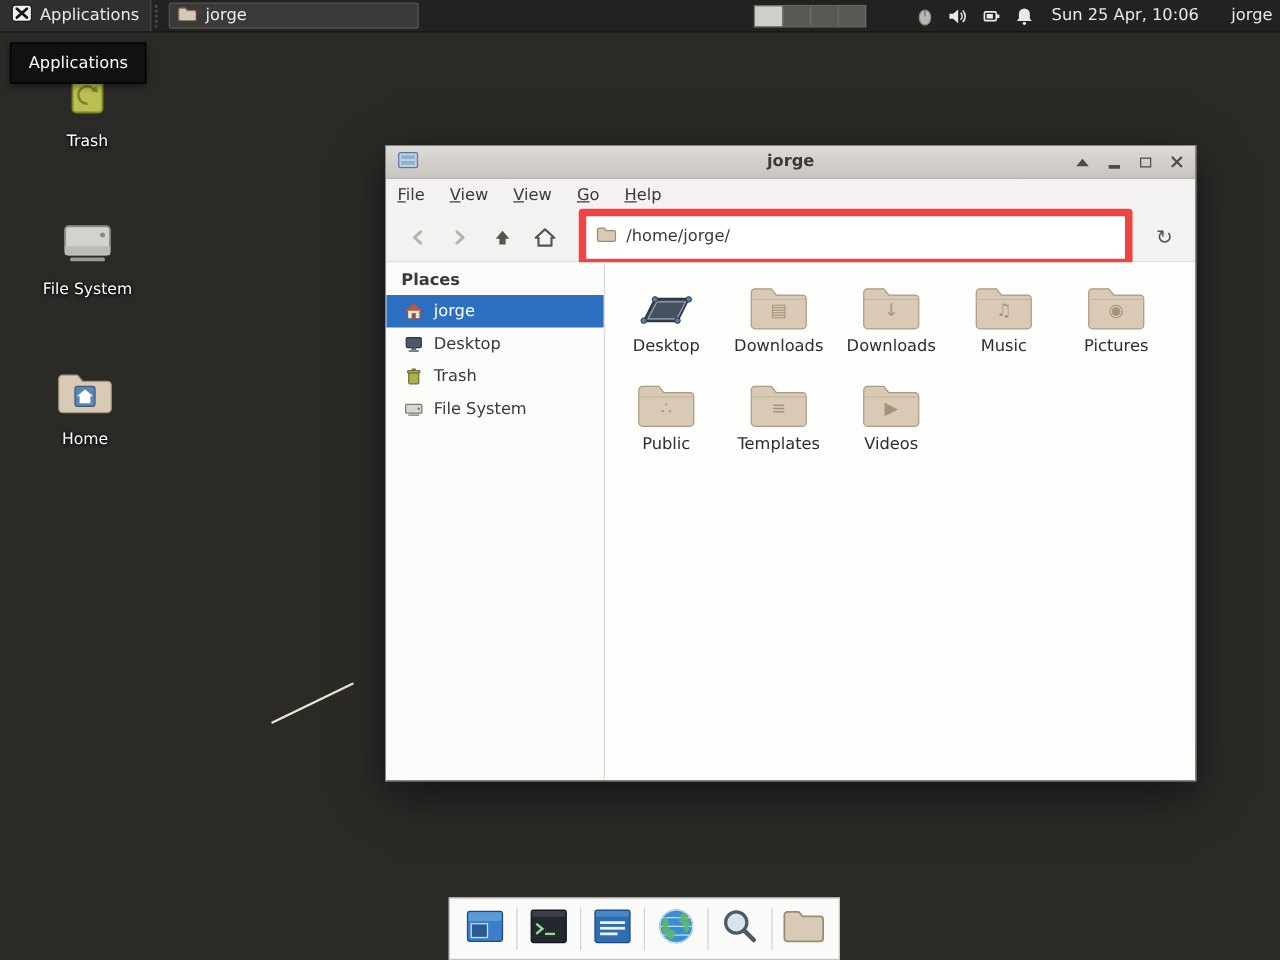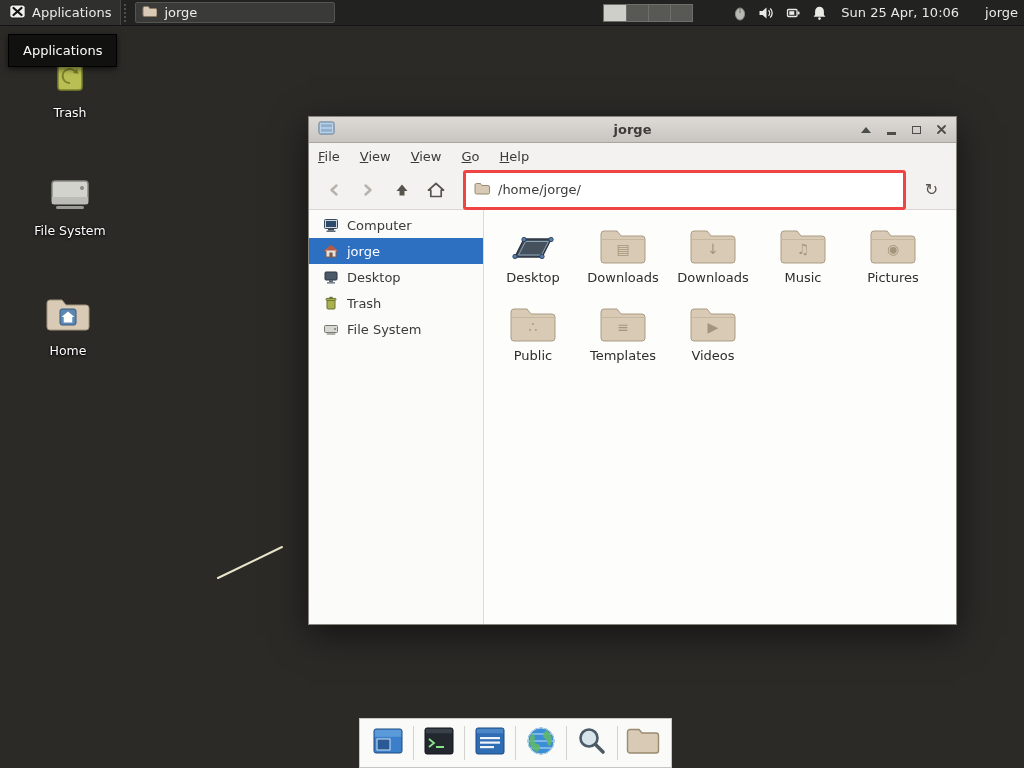--- a/index.html
+++ b/index.html
@@ -55,21 +55,21 @@
   .wc-max { width:9px; height:8px; border:1.5px solid #4c4c4a; }
 
   .menubar { height:27px; flex:0 0 27px; display:flex; align-items:center; gap:2px;
     background:#f4f2f0; font-size:13px; color:#3a3a38; }
   .menu-item { display:inline-block; padding:4px 9px; }
   .menu-item::first-letter { text-decoration:underline; }
 
   .toolbar { height:40px; flex:0 0 40px; display:flex; align-items:center; gap:3px;
     padding:0 9px; background:#f4f2f0; border-bottom:1px solid #dad6d1; }
   .tool-btn { width:31px; height:30px; display:flex; align-items:center; justify-content:center; border-radius:3px; }
-  .pathbar { flex:1; height:27px; margin:0 7px 0 9px; background:#ffffff; border:3px solid #ef4444;
+  .pathbar { flex:1; height:27px; margin:0 7px 0 9px; background:#ffffff; border:6px solid #ef4444;
     border-radius:3px; display:flex; align-items:center; gap:8px; padding:17px 8px; font-size:13px; color:#3a3a38; }
   .reload-glyph { font-size:16px; color:#57534e; }
 
   .window-body { flex:1; display:flex; min-height:0; background:#fdfdfc; }
   .sidebar { width:175px; flex:0 0 175px; background:#fbfbfa; border-right:1px solid #deda d5;
     border-right:1px solid #dedad5; padding-top:2px; font-size:13px; color:#3a3a38; overflow:hidden; }
   .side-header { font-weight:bold; padding:5px 12px 4px 12px; height:24px; }
   .side-item { display:flex; align-items:center; gap:8px; height:26px; padding:0 12px 0 14px; }
   .side-item.selected { background:#2d6fc0; color:#ffffff; }
   .side-ic { width:16px; height:16px; display:flex; align-items:center; justify-content:center; }
@@ -246,31 +246,21 @@
             </svg></span>
         <span>/home/jorge/</span>
       </div>
       <span class="tool-btn">
           <span class="reload-glyph">↻</span>
         </span>
     </div>
 
     <div class="window-body">
       <div class="sidebar" id="sidebar-sections">
-          <div class="side-item">
-            <span class="side-ic">
-              <svg width="16" height="16" viewBox="0 0 16 16">
-                <rect x="1.5" y="2.5" width="13" height="9" rx="1" fill="#cfd8e2" stroke="#3a4a5a"></rect>
-                <rect x="3" y="4" width="10" height="6" fill="#2d4a6b"></rect>
-                <rect x="5" y="12" width="6" height="1.5" fill="#3a4a5a"></rect>
-                <rect x="3.5" y="13.6" width="9" height="1.2" fill="#3a4a5a"></rect>
-              </svg>
-            </span>
-            <span>Computer</span>
-          </div>
+          <div class="side-header">Places</div>
           <div class="side-item selected">
             <span class="side-ic">
               <svg width="16" height="16" viewBox="0 0 16 16">
                 <path d="M8 2 L15 8.2 H13 V14 H3 V8.2 H1 Z" fill="#e8e4da" stroke="#8a5a48"></path>
                 <path d="M8 2 L14.2 7.5 H1.8 Z" fill="#b5594a"></path>
                 <rect x="6.4" y="9.5" width="3.2" height="4.5" fill="#7a5a4a"></rect>
               </svg>
             </span>
             <span>jorge</span>
           </div>

